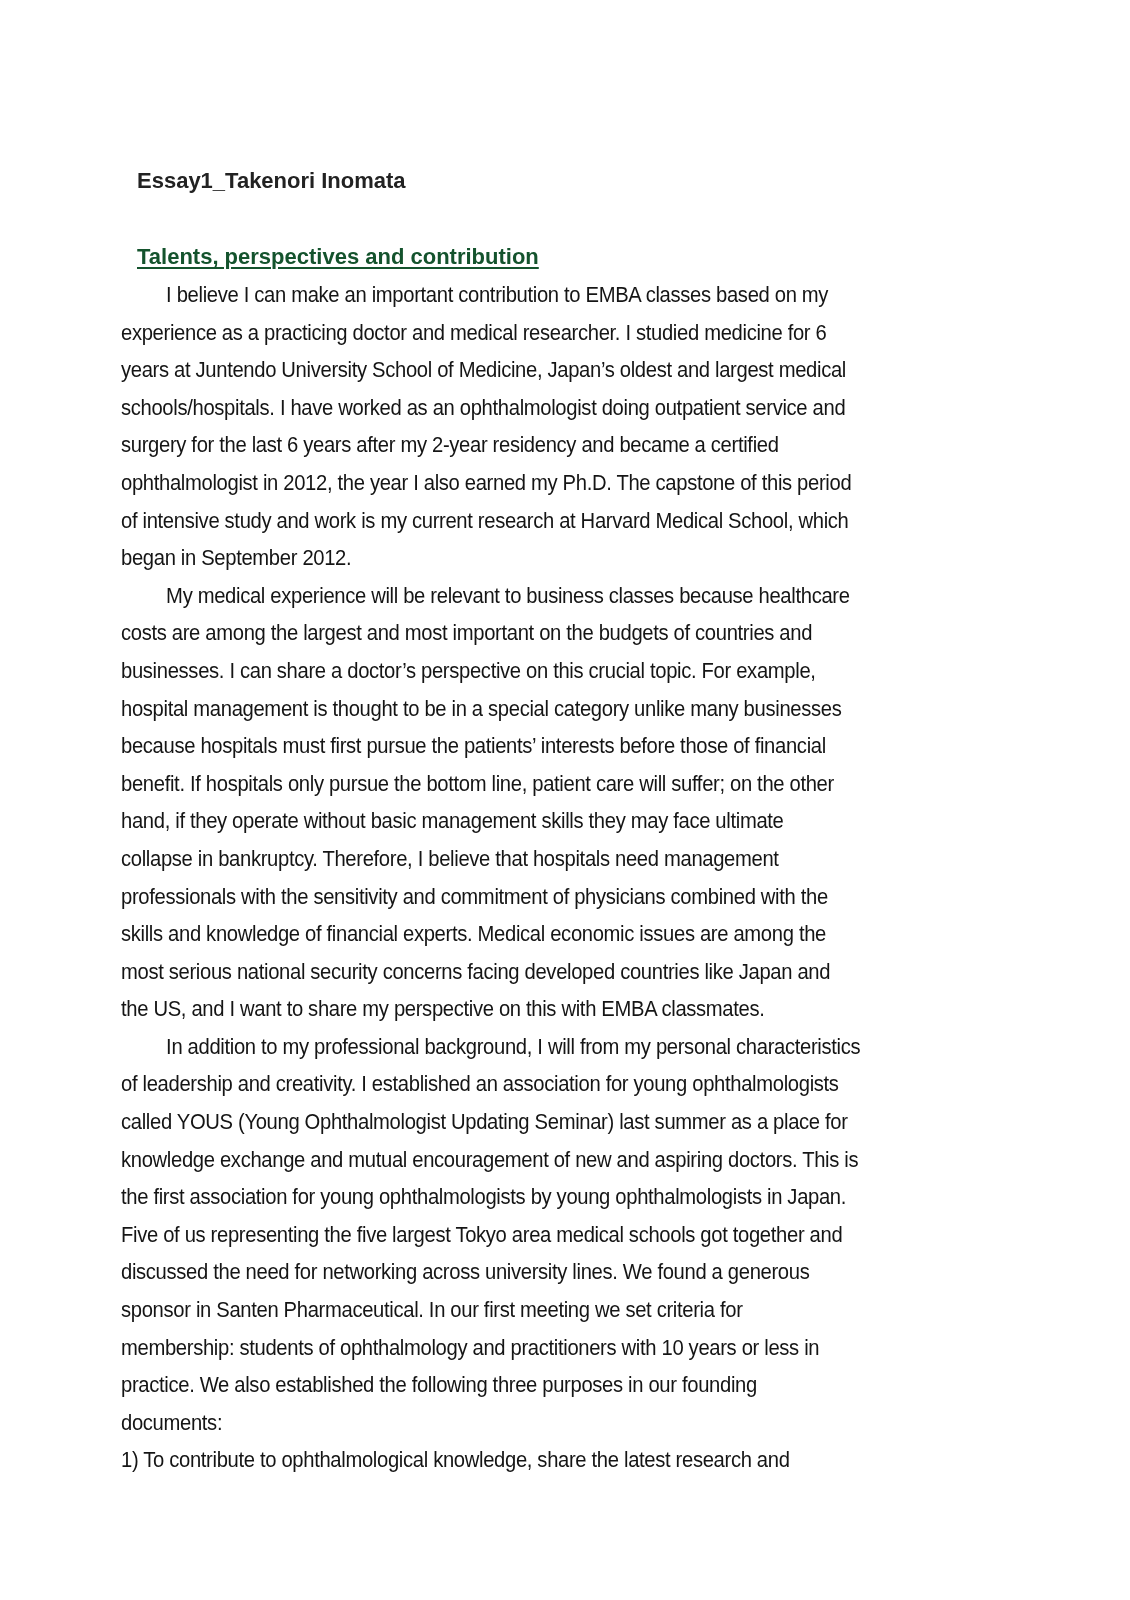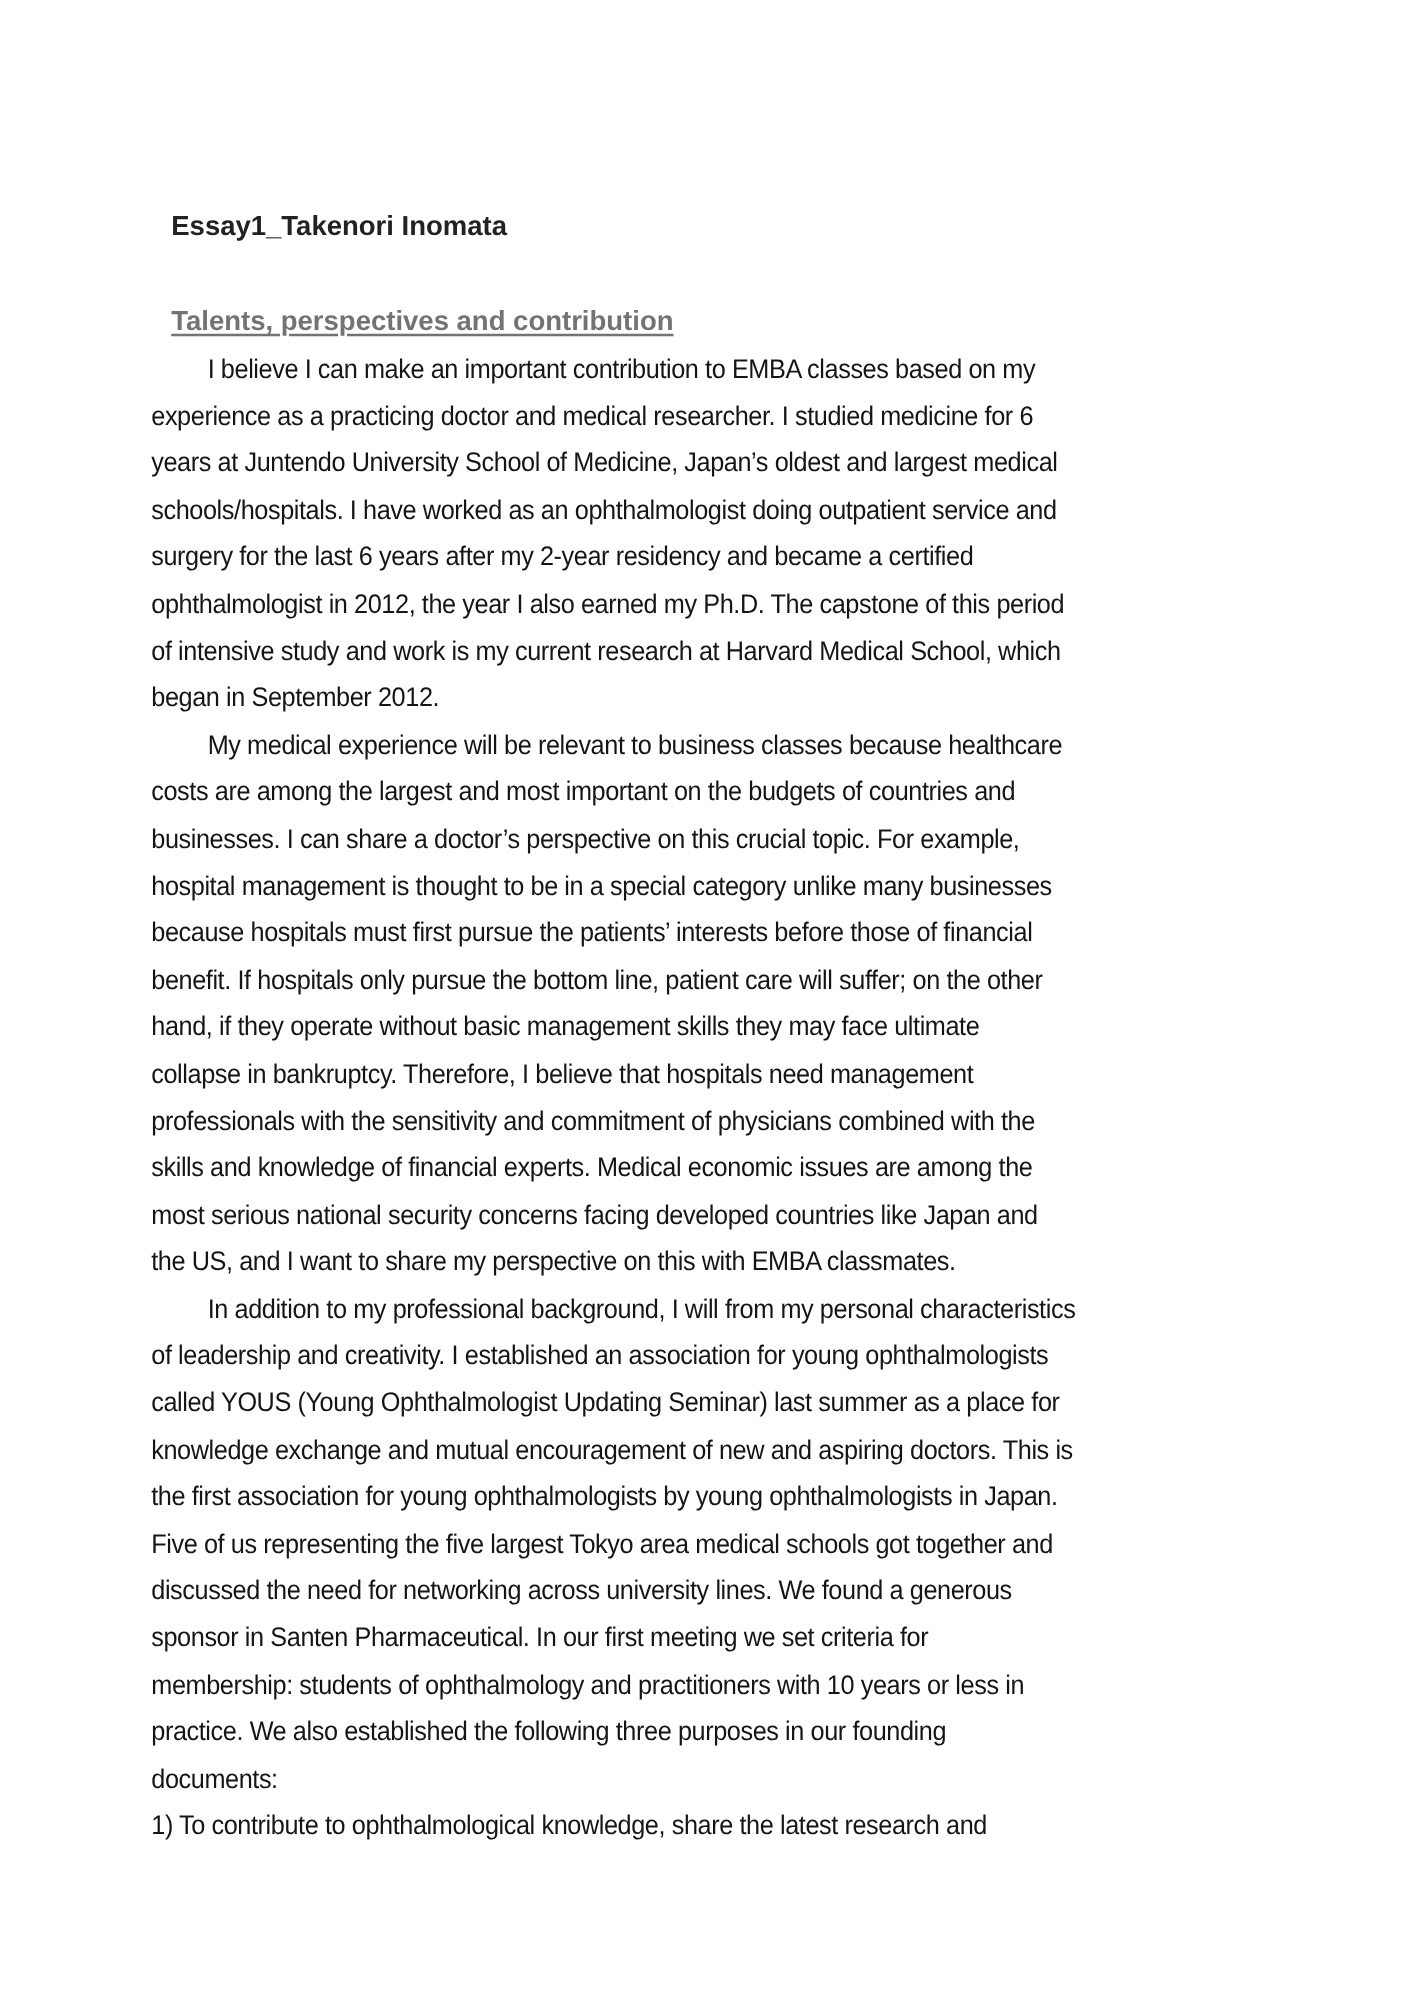--- a/index.html
+++ b/index.html
@@ -38,21 +38,21 @@
       position: absolute;
       left: 137px;
       top: 216px;
       font-size: 22px;
       font-weight: bold;
       line-height: 28px;
       text-decoration: underline;
       text-underline-offset: 3px;
       text-decoration-thickness: 2px;
       white-space: nowrap;
-      color: #737373;
+      color: #14532d;
     }
     .body-lines {
       position: absolute;
       left: 121px;
       top: 254px;
       width: 880px;
     }
     .line {
       display: block;
       height: 37.6px;

